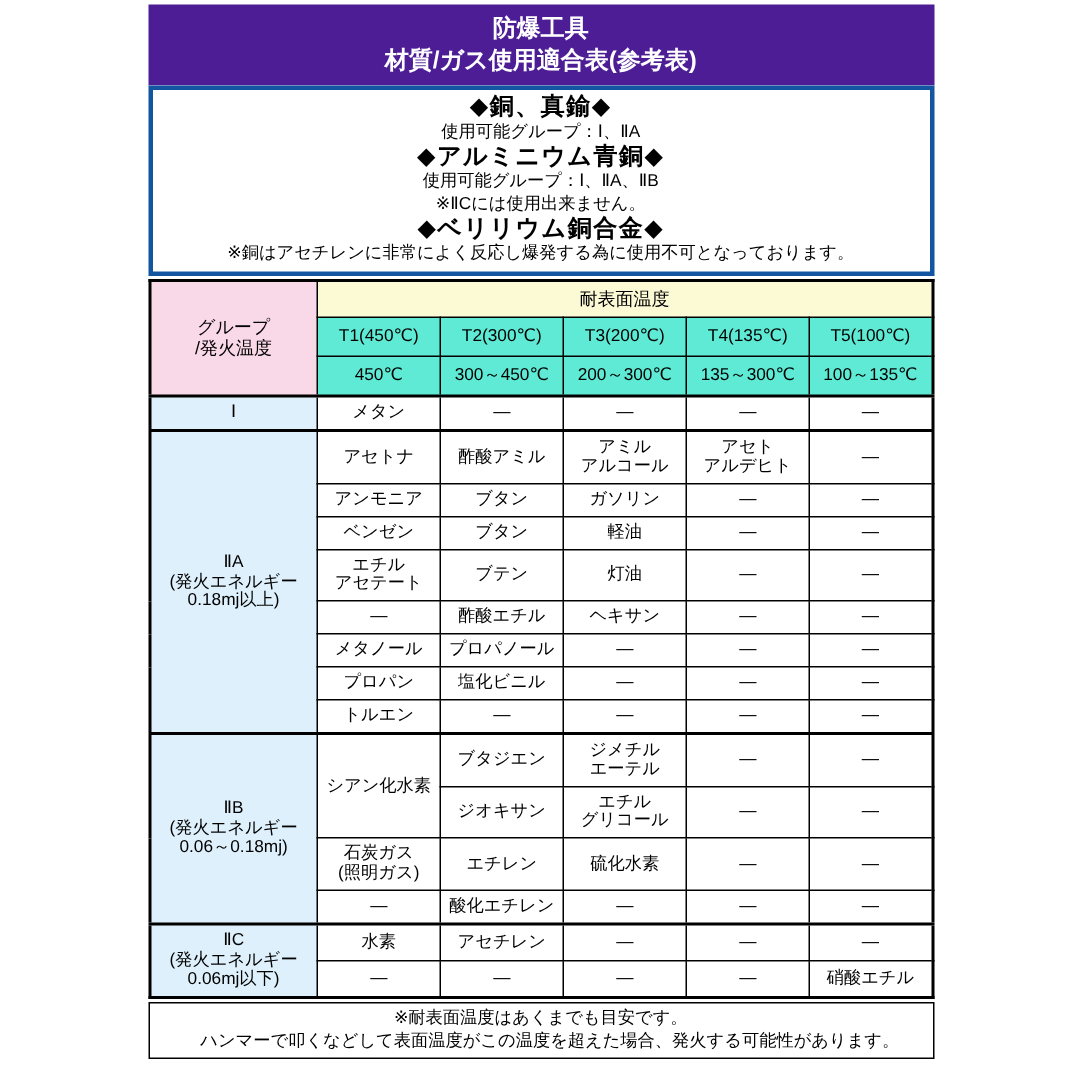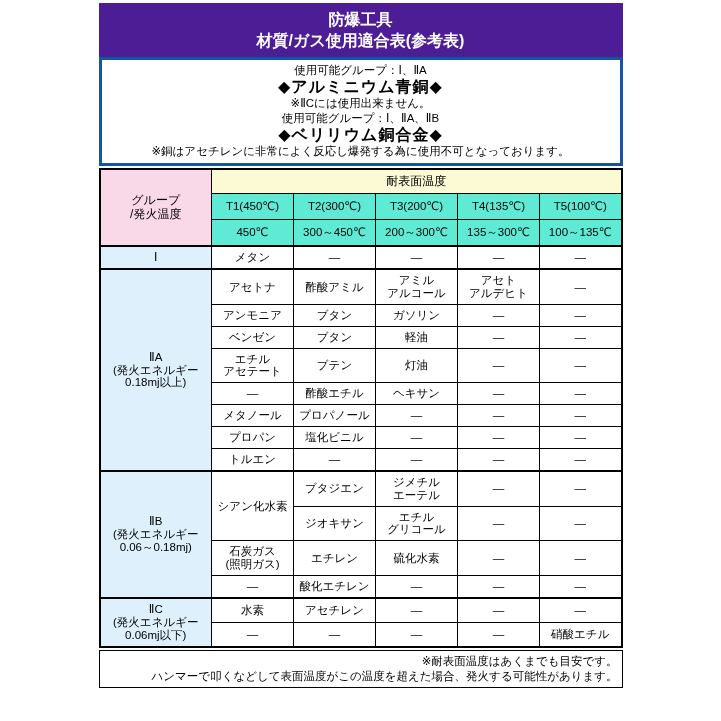--- a/index.html
+++ b/index.html
@@ -39,39 +39,40 @@
   tr.group-top>td{border-top:2px solid #000;}
   .corner{background:#f9d8e7;font-size:12px;}
   .surface{background:#fcf9d5;font-size:12px;padding:5px 16px;}
   .tclass,.trange{background:#5eead4;padding:6px 0;}
   .glabel{background:#def0fb;}
 
   
   .footnote{
     border:1px solid #000;margin-top:2px;
     font-size:11.5px;line-height:15px;
-    text-align:right;padding:3px 4px;
+    text-align:center;padding:3px 4px;
   }
   .fn2{padding-left:12px;}
 </style>
 </head>
 <body>
 
 <div class="page">
 
   <div class="banner">
     <div>防爆工具</div>
     <div>材質/ガス使用適合表(参考表)</div>
   </div>
 
   <div class="infobox">
+    <div class="ib-head">◆銅、真鍮◆</div>
     <div class="ib-sub">使用可能グループ：Ⅰ、ⅡA</div>
     <div class="ib-head">◆アルミニウム青銅◆</div>
+    <div class="ib-sub">使用可能グループ：Ⅰ、ⅡA、ⅡB</div>
     <div class="ib-sub">※ⅡCには使用出来ません。</div>
-    <div class="ib-sub">使用可能グループ：Ⅰ、ⅡA、ⅡB</div>
     <div class="ib-head">◆ベリリウム銅合金◆</div>
     <div class="ib-sub">※銅はアセチレンに非常によく反応し爆発する為に使用不可となっております。</div>
   </div>
 
   <table>
     <colgroup>
       <col class="c-group">
         <col>
         <col>
         <col>

